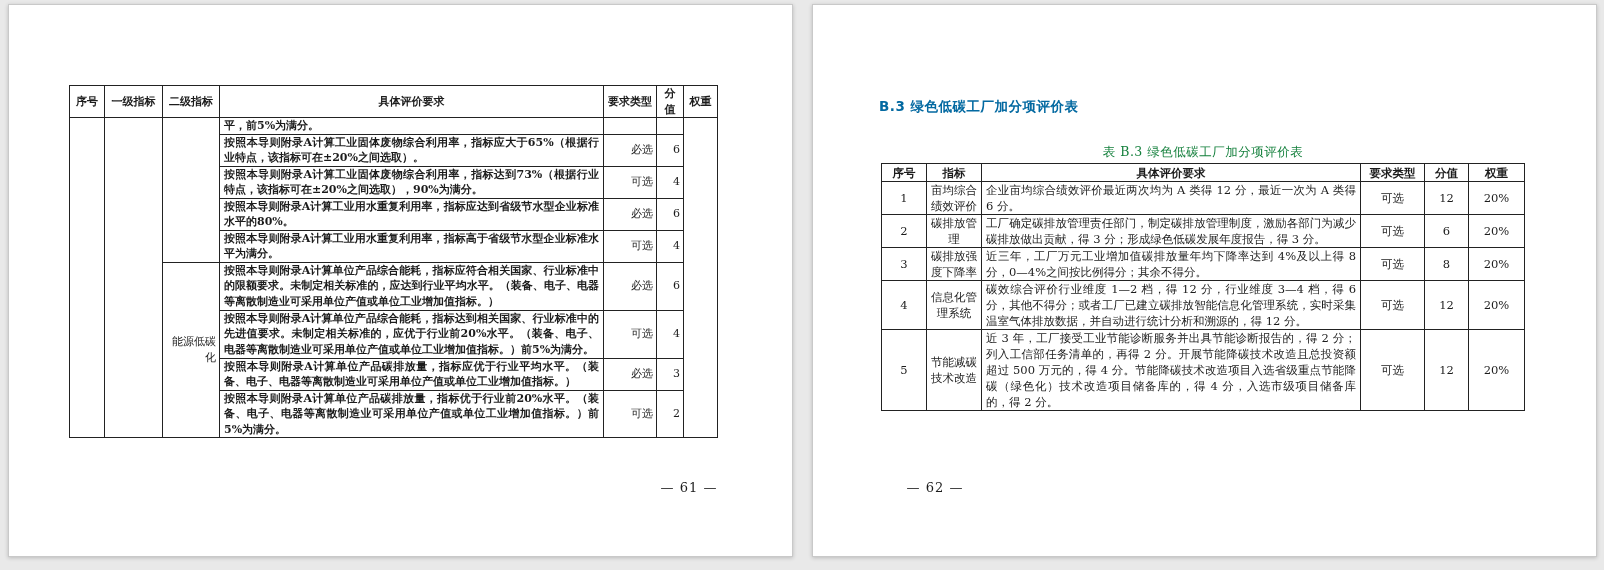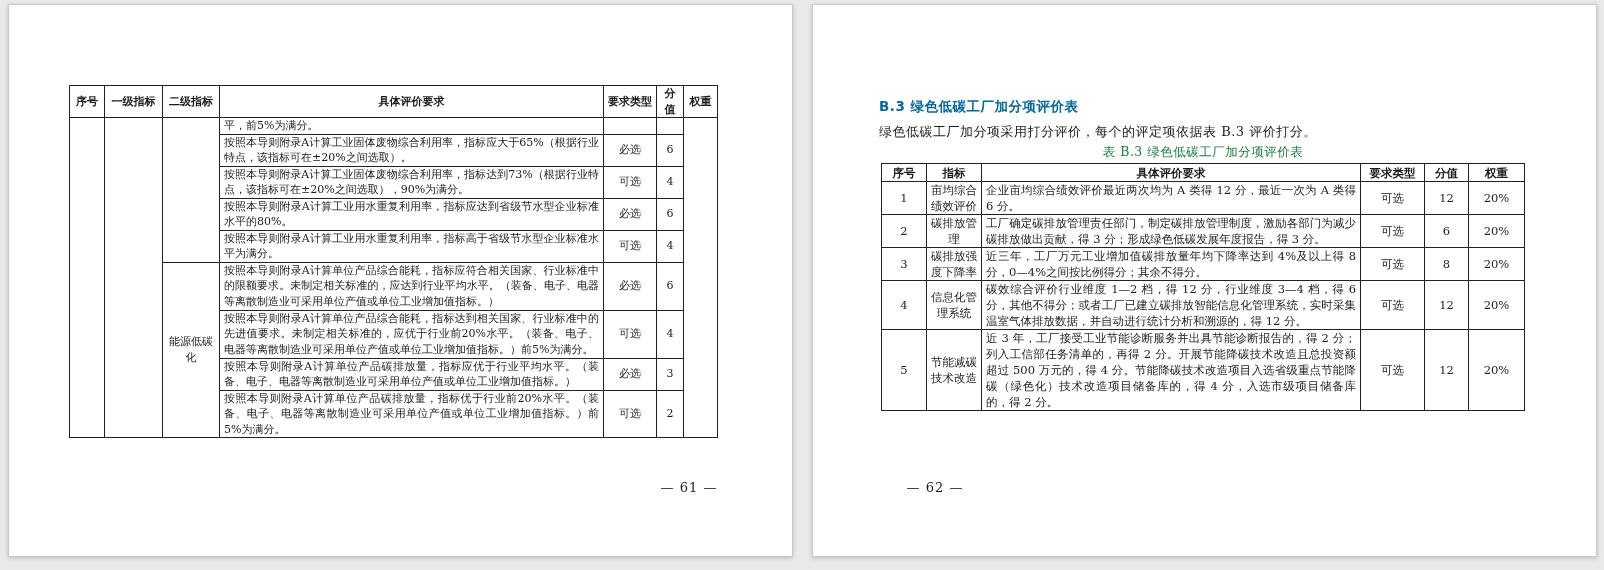--- a/index.html
+++ b/index.html
@@ -19,22 +19,22 @@
   .doc-table th, .doc-table td {
     border:1px solid #222; color:#1c1c1c; vertical-align:middle;
     padding:0 3px; overflow:hidden;
   }
   .doc-table th { font-weight:bold; text-align:center; }
 
   
   .tbl-l { position:absolute; left:60px; top:80px; width:648px; }
   .tbl-l th, .tbl-l td { font-size:11px; line-height:15.5px; }
   .tbl-l th { height:17px; }
-  .tbl-l td.req { text-align:justify; padding:0 4px; }
-  .tbl-l td.ctr { text-align:center; }
+  .tbl-l td.req { text-align:justify; padding:0 4px;font-weight:bold; }
+  .tbl-l td.ctr { text-align:right; }
 
   
   .tbl-r { position:absolute; left:68px; top:158px; width:643px; }
   .tbl-r th, .tbl-r td { font-size:11.5px; line-height:16px; }
   .tbl-r th { height:18px; }
   .tbl-r td.req { text-align:justify; padding:0 4px; }
   .tbl-r td.ctr { text-align:center; }
 
   .note {
     position:absolute; left:105px; top:406px; width:600px;
@@ -140,21 +140,20 @@
       </tr>
     </tbody>
       </table>
 
     <div class="pageno" id="pageno-61">— 61 —</div>
   </div>
 
   <div class="page" id="page-right">
 
     <div class="b3-heading">B.3  绿色低碳工厂加分项评价表</div>
-    <div class="b3-intro">绿色低碳工厂加分项采用打分评价，每个的评定项依据表 B.3 评价打分。</div>
     <div class="b3-caption">表 B.3  绿色低碳工厂加分项评价表</div>
 
     <table class="doc-table tbl-r">
       <colgroup>
         <col style="width:45px">
           <col style="width:55px">
           <col style="width:379px">
         <col style="width:64px">
           <col style="width:44px">
           <col style="width:56px">

